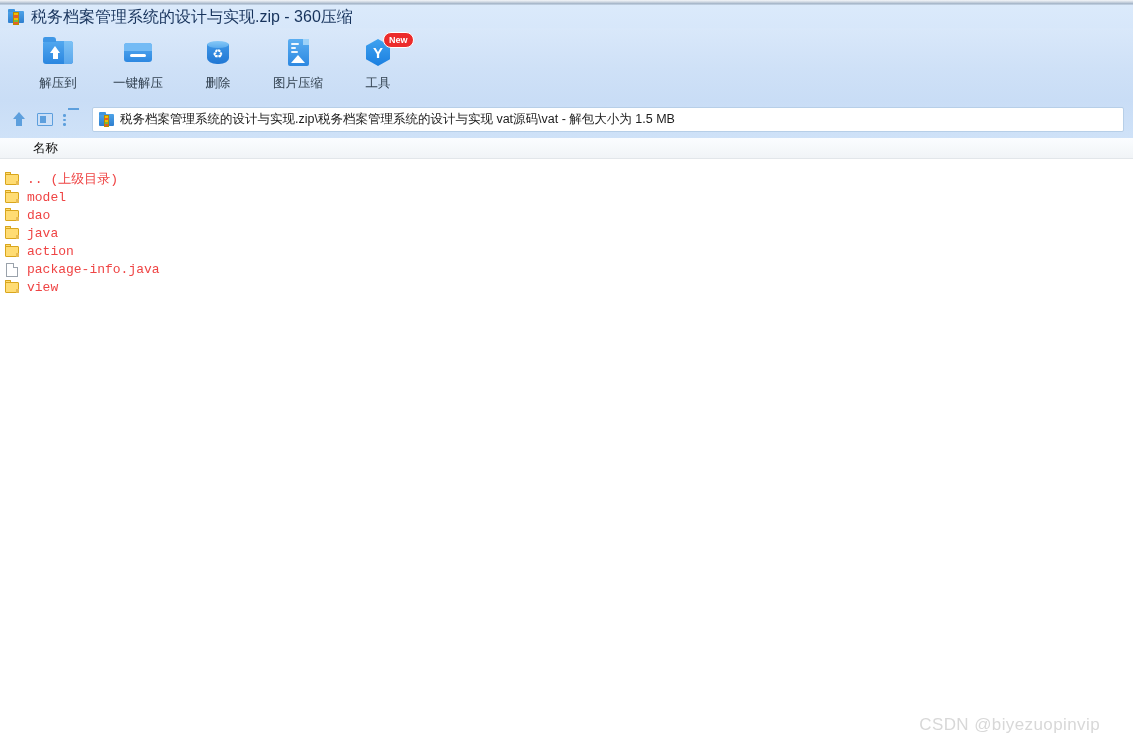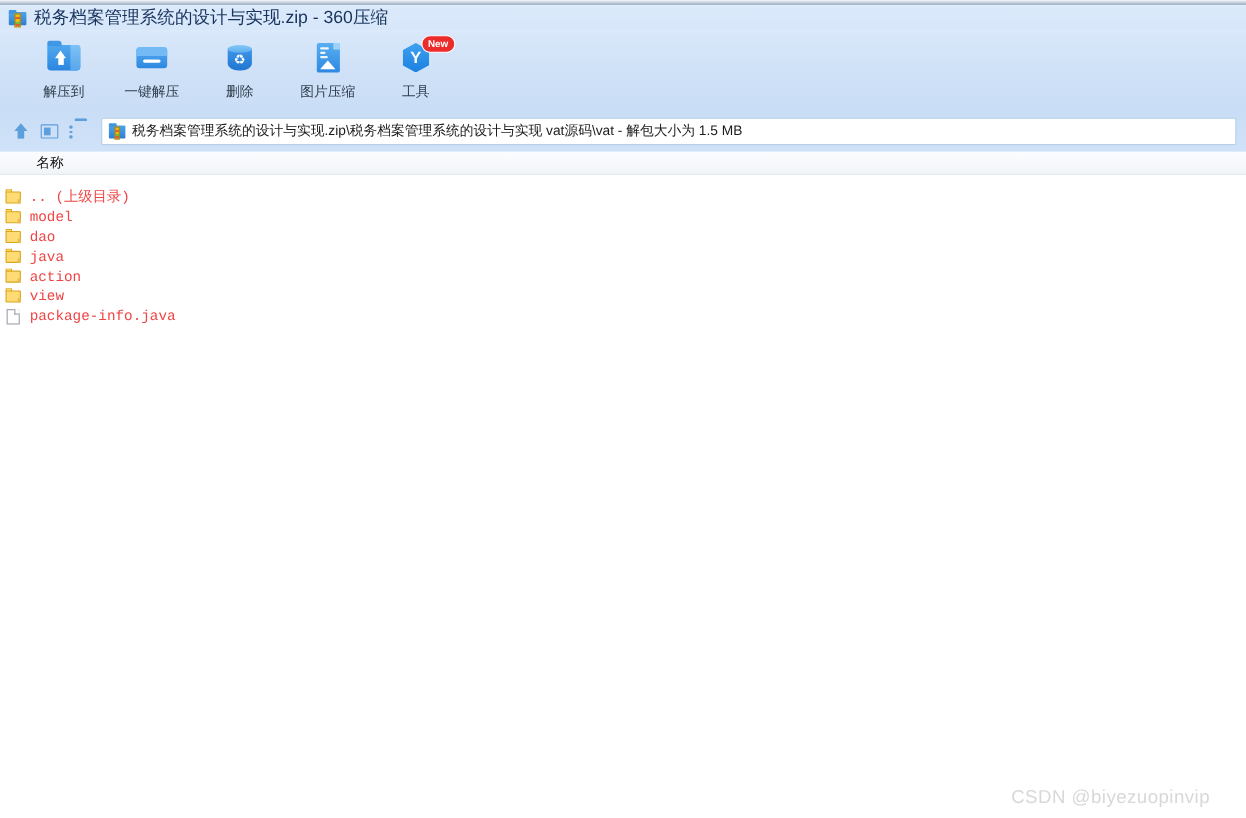--- a/index.html
+++ b/index.html
@@ -673,32 +673,32 @@
       <span class="ficon">
         <span class="fi-folder-tab"></span>
         <span class="fi-folder-body"></span>
         <span class="fi-folder-shade"></span>
       </span>
       <span class="fname">action</span>
     </div>
 
     <div class="frow">
       <span class="ficon">
+        <span class="fi-file-body"></span>
+        <span class="fi-file-corner"></span>
+      </span>
+      <span class="fname">package-info.java</span>
+    </div>
+
+    <div class="frow">
+      <span class="ficon">
         <span class="fi-folder-tab"></span>
         <span class="fi-folder-body"></span>
         <span class="fi-folder-shade"></span>
       </span>
       <span class="fname">view</span>
     </div>
 
-    <div class="frow">
-      <span class="ficon">
-        <span class="fi-file-body"></span>
-        <span class="fi-file-corner"></span>
-      </span>
-      <span class="fname">package-info.java</span>
-    </div>
-
   </div>
 
   <div class="watermark">CSDN @biyezuopinvip</div>
 
 </div>
 
 </body></html>

